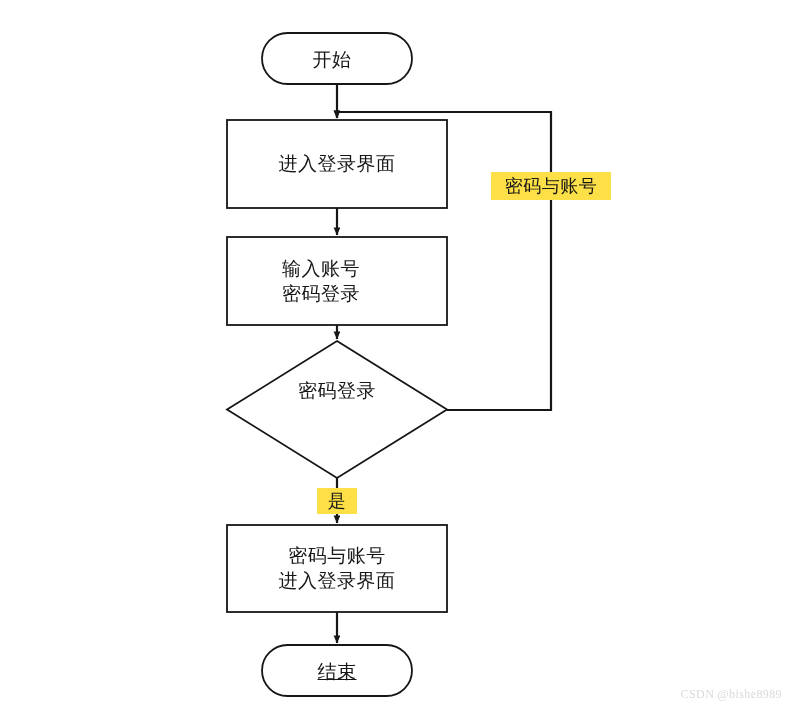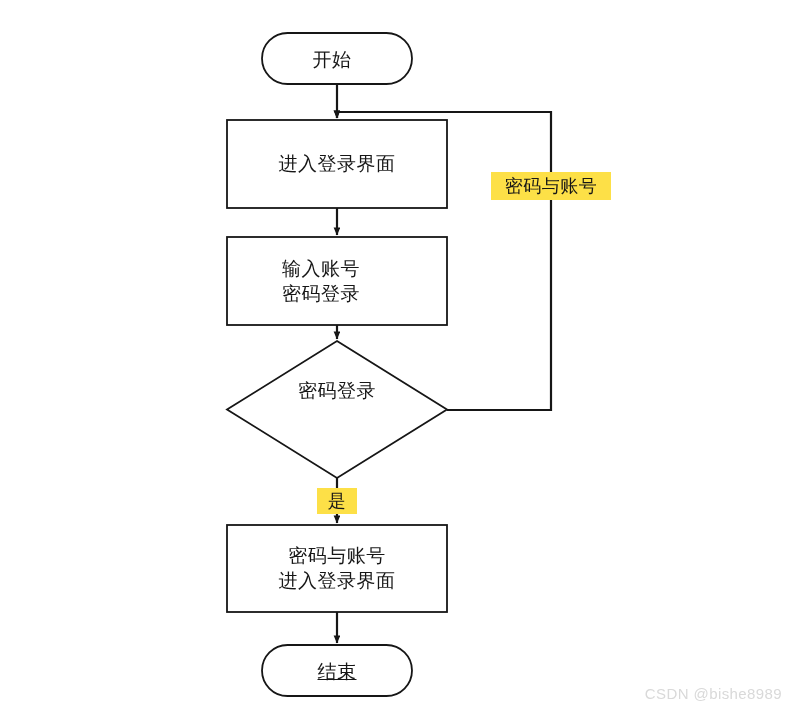--- a/index.html
+++ b/index.html
@@ -42,22 +42,22 @@
     line-height: 24px;
     letter-spacing: 0.5px;
     white-space: nowrap;
     user-select: none;
   }
   .watermark {
     position: absolute;
     right: 12px;
     bottom: 10px;
     color: #d9d9d9;
-    font-family: Liberation Sans, sans-serif;
-    font-size: 15px;
+    font-family: Liberation Serif, serif;
+    font-size: 12px;
     letter-spacing: 0.4px;
     white-space: nowrap;
     user-select: none;
   }
 </style>
 </head>
 <body>
 
 <svg id="flow-canvas" viewBox="0 0 794 712">
   <defs>

